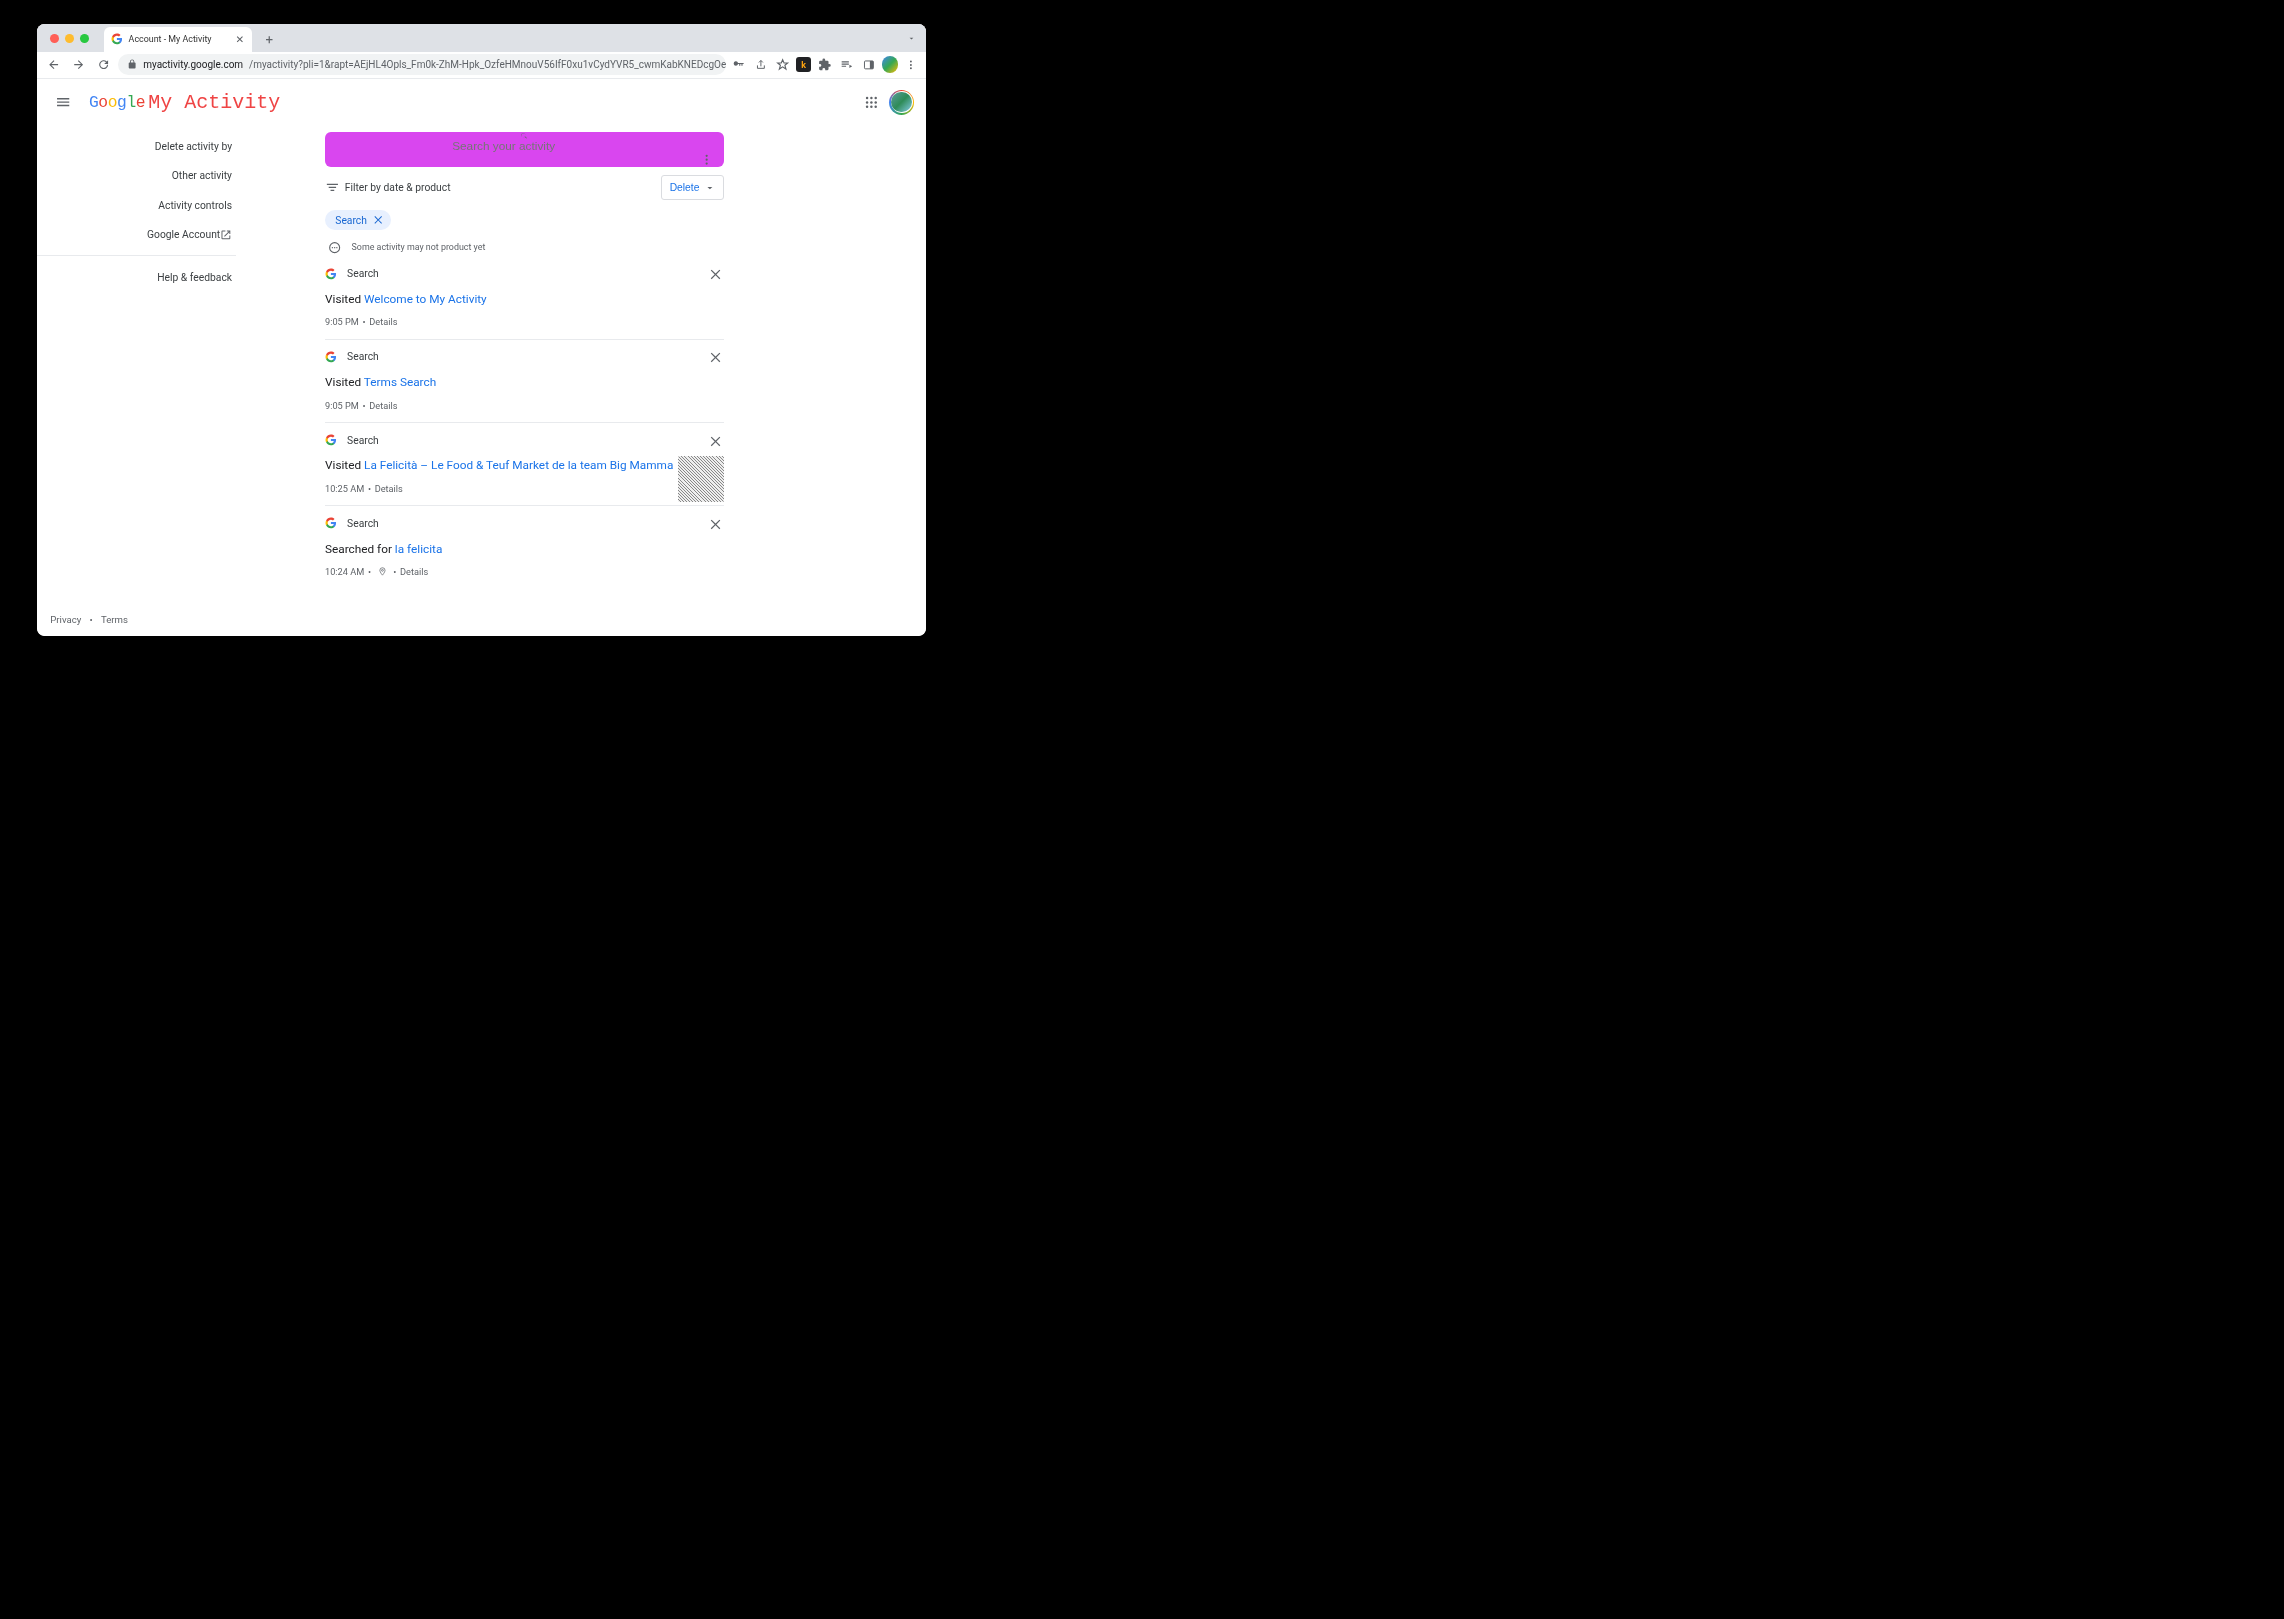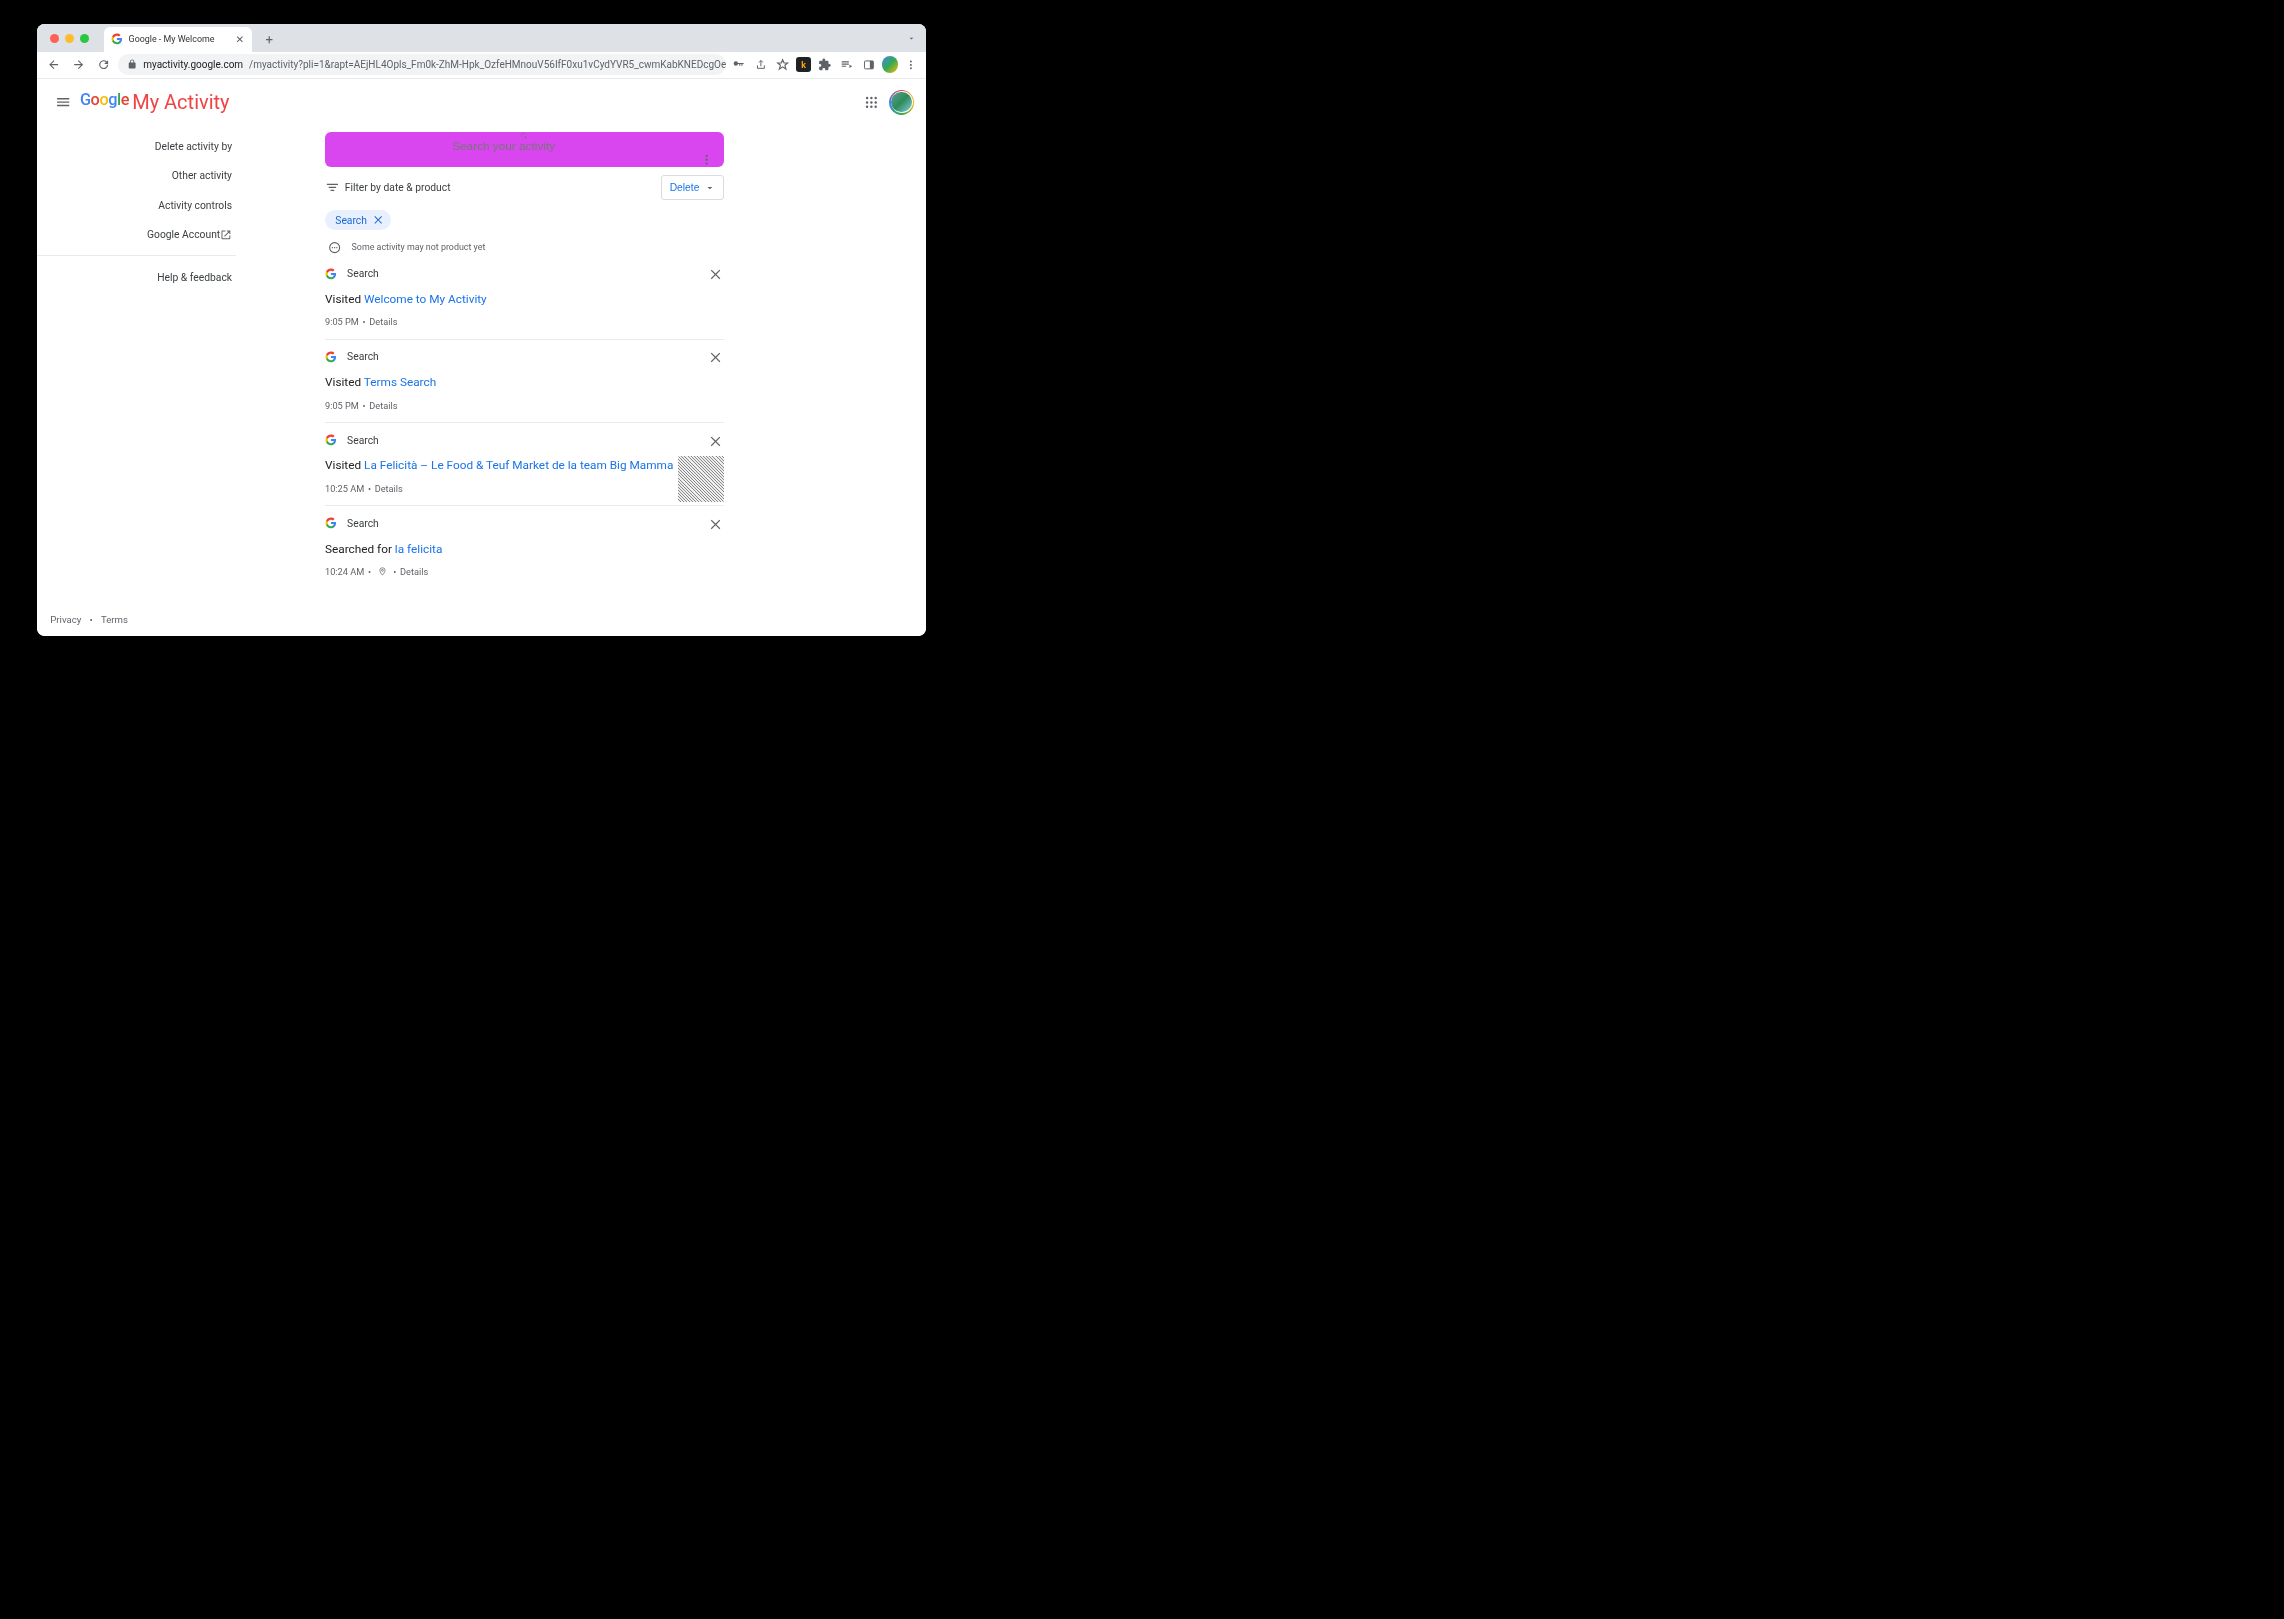--- a/index.html
+++ b/index.html
@@ -123,21 +123,21 @@
     overflow: hidden;
     background: #fff;
   }
   .app-header {
     height: 47px;
     display: flex;
     align-items: center;
     padding: 0 11.8px;
   }
   .hamburger { color:#5f6368; padding:5.9px; }
-  .logo-block { display:flex; margin-left:3px; }
+  .logo-block { display:flex; align-items:center; margin-left:12px;font-family:Liberation Mono, monospace; }
   .g-logo { font-size:16.3px; font-weight:500; letter-spacing:-0.4px; }
   .g-b { color:#4285F4; } .g-r { color:#EA4335; } .g-y { color:#FBBC05; } .g-g { color:#34A853; }
   .product-name { font-size:20px; color:#ef4444; margin-left:3px; }
   .header-right { margin-left:auto; display:flex; align-items:center; gap:10.3px; }
   .apps-grid svg { fill:#5f6368; }
   .avatar-ring {
     width:25px;height:25px;border-radius:50%;
     padding:1.5px;
     background: conic-gradient(#ea4335, #fbbc04, #34a853, #4285f4, #ea4335);
   }
@@ -288,21 +288,21 @@
       <div class="dot yellow"></div>
       <div class="dot green"></div>
     </div>
     <div class="tab">
       <svg class="favicon" viewBox="0 0 48 48">
           <path fill="#4285F4" d="M45 24.5c0-1.6-.1-3-.4-4.5H24v8.5h11.8c-.5 2.8-2 5.1-4.4 6.7v5.6h7.1C42.6 37 45 31.3 45 24.5z"></path>
           <path fill="#34A853" d="M24 46c5.9 0 10.9-2 14.5-5.3l-7.1-5.6c-2 1.3-4.5 2.1-7.4 2.1-5.7 0-10.5-3.8-12.2-9H4.5v5.7C8.1 41 15.4 46 24 46z"></path>
           <path fill="#FBBC05" d="M11.8 28.2c-.4-1.3-.7-2.7-.7-4.2s.3-2.9.7-4.2v-5.7H4.5C3 17.2 2.1 20.5 2.1 24s.9 6.8 2.4 9.9l7.3-5.7z"></path>
           <path fill="#EA4335" d="M24 10.8c3.2 0 6.1 1.1 8.4 3.3l6.3-6.3C34.9 4.1 29.9 2 24 2 15.4 2 8.1 7 4.5 14.1l7.3 5.7c1.7-5.2 6.5-9 12.2-9z"></path>
         </svg>
-      <span>Google - My Welcome</span>
+      <span>Account - My Activity</span>
       <span class="close">✕</span>
     </div>
     <div class="newtab">+</div>
     <div class="tab-dropdown">
       <svg width="8.9" height="8.9" viewBox="0 0 24 24">
           <path fill="#5f6368" d="M7 10l5 5 5-5z"></path>
         </svg>
     </div>
   </div>
 

